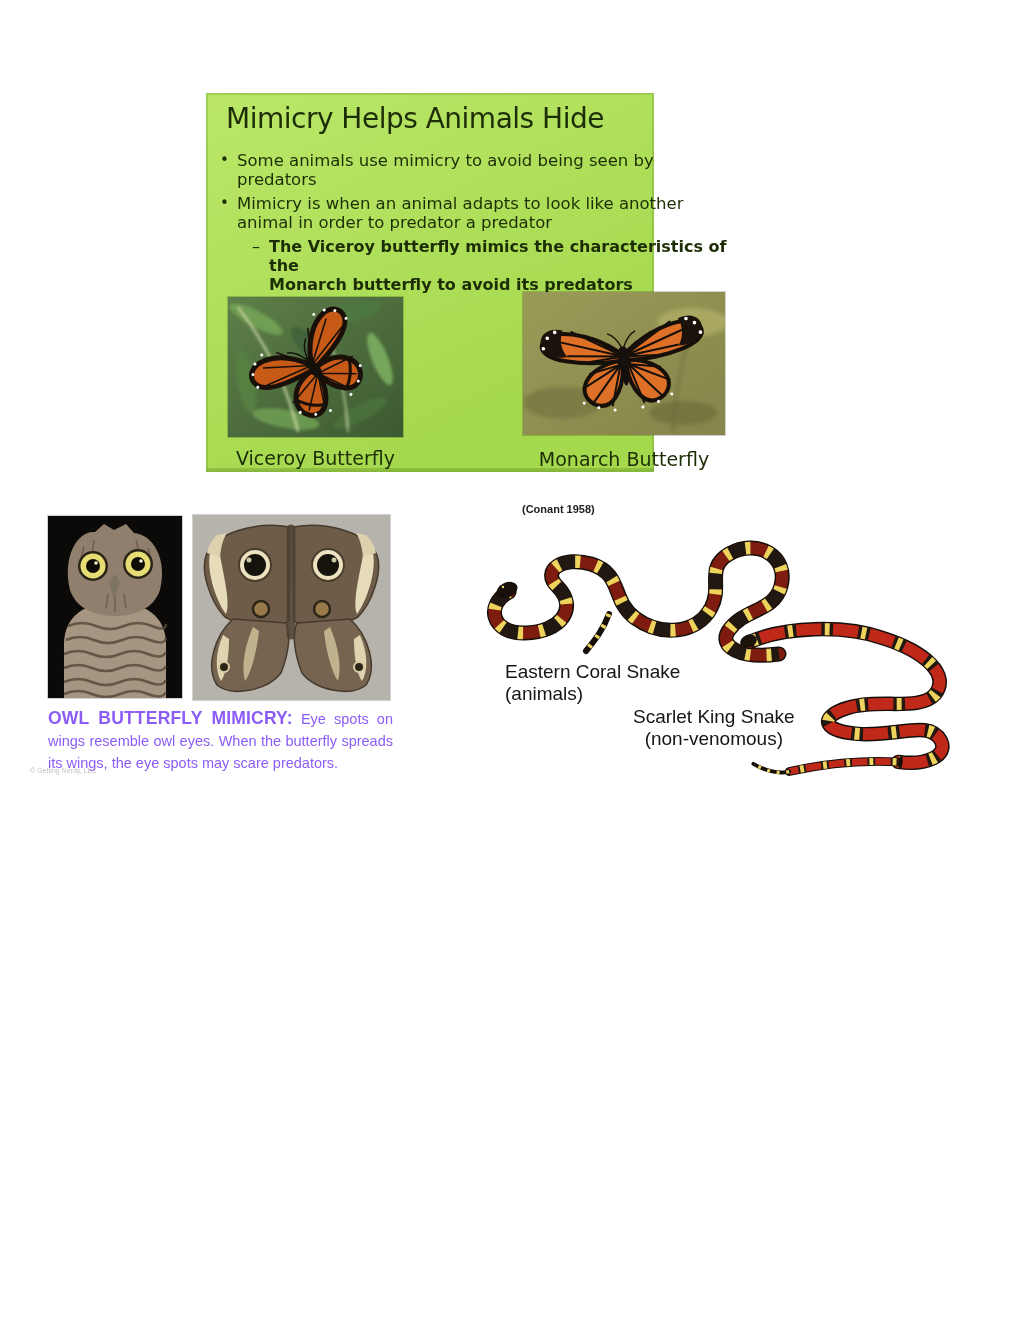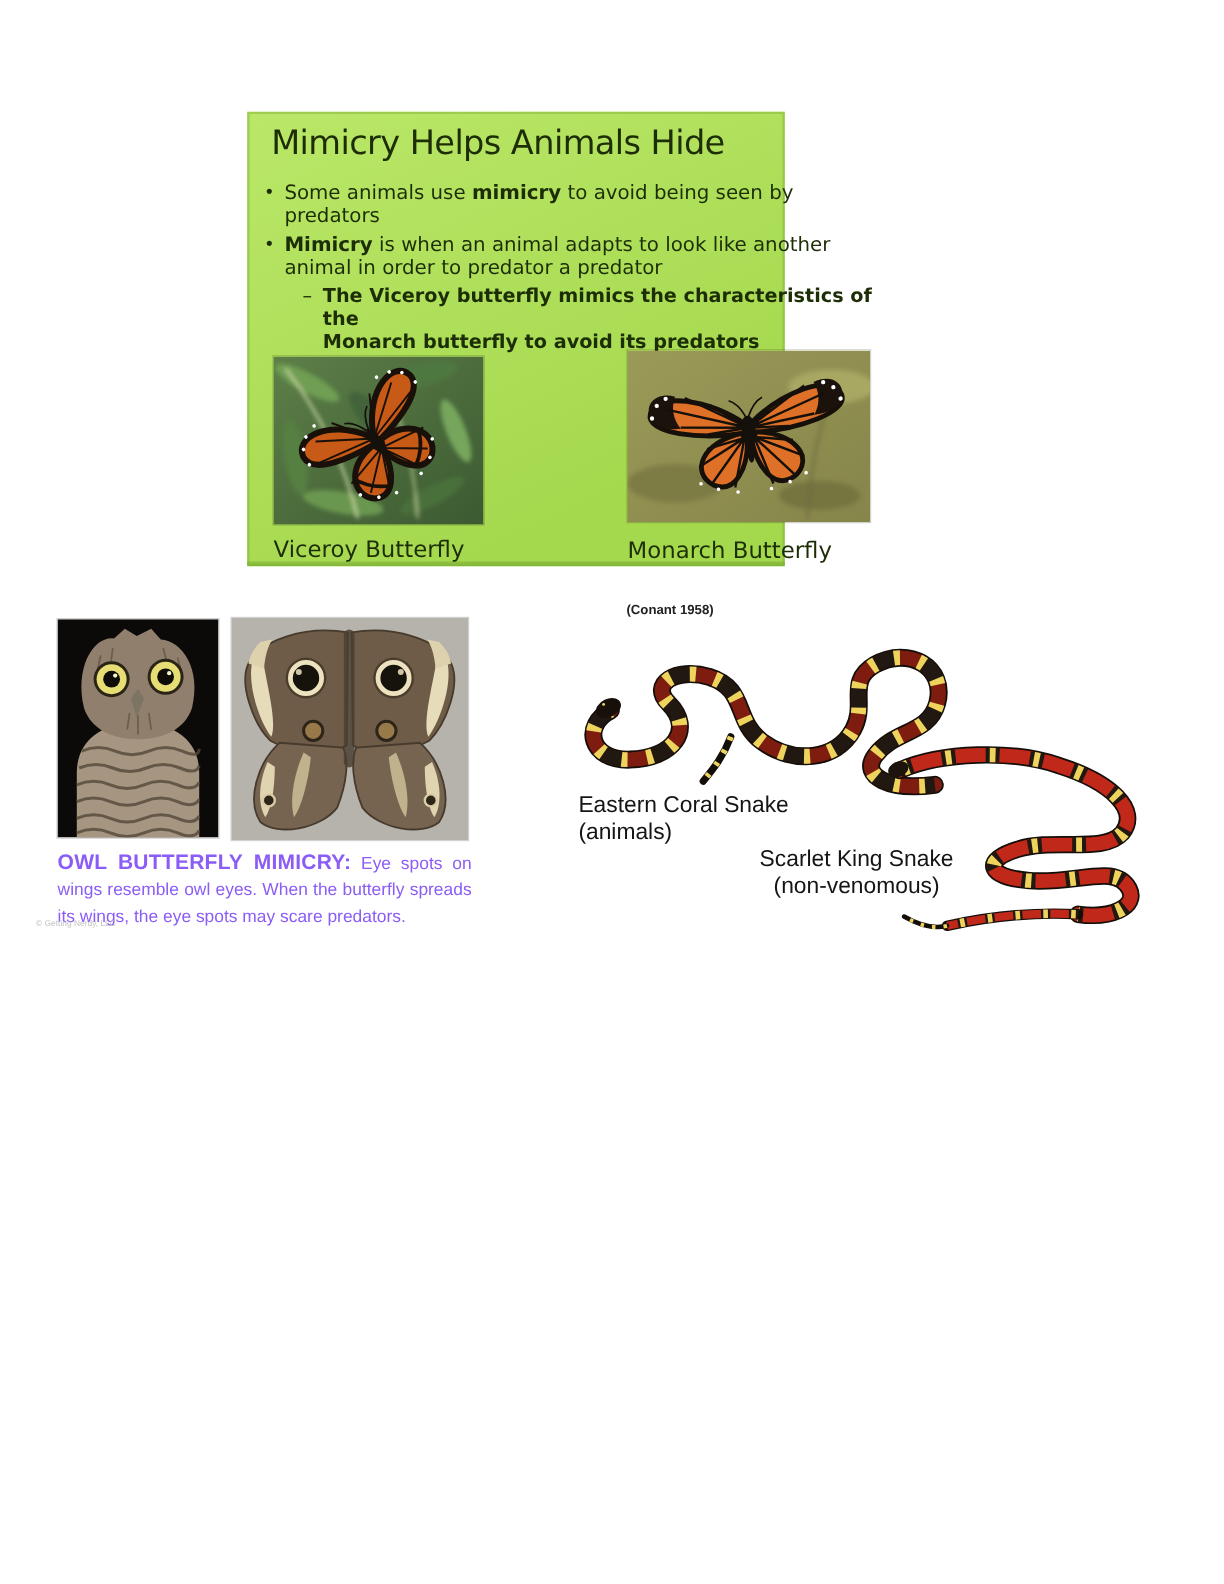--- a/index.html
+++ b/index.html
@@ -17,47 +17,47 @@
   .slide-title{position:absolute;left:20px;top:9px;font-size:28px;letter-spacing:-0.5px;
     color:var(--slide-text);white-space:nowrap;}
   .slide-bullets{position:absolute;left:14px;top:58px;width:524px;color:var(--slide-text);
     font-size:16.5px;line-height:19px;}
   .bullet{display:flex;margin-bottom:5px;}
   .bullet .marker{flex:none;width:17px;font-size:15px;}
   .bullet .btext{flex:1;white-space:pre-line;}
   .subbullet{display:flex;margin-left:32px;margin-top:1px;font-size:16px;}
   .subbullet .marker{flex:none;width:17px;}
   .subbullet .btext{flex:1;white-space:pre-line;font-weight:bold;}
-  .b{font-weight:700;}
+  .b{font-weight:400;}
   .photo{position:absolute;box-shadow:0 0 0 1px rgba(0,0,0,.18);}
   .photo svg{display:block;width:100%;height:100%;}
   .img-viceroy{left:22px;top:204px;width:175px;height:140px;}
   .img-monarch{left:317px;top:199px;width:202px;height:143px;}
-  .slide-caption{position:absolute;font-size:19px;color:var(--slide-text);}
+  .slide-caption{position:absolute;font-size:19px;color:var(--slide-text);text-align:center;}
   .cap-viceroy{left:22px;top:354px;width:175px;}
   .cap-monarch{left:317px;top:355px;width:202px;}
 
   
   .owl-photo{left:48px;top:516px;width:134px;height:182px;}
   .owlwing-photo{left:193px;top:515px;width:197px;height:185px;}
   .owl-text{position:absolute;left:48px;top:707px;width:345px;text-align:justify;
     font-family:"Liberation Sans",sans-serif;font-size:14.5px;line-height:22px;color:#8b5cf6;}
   .owl-text .hd{font-weight:700;font-size:17.5px;letter-spacing:.2px;}
   .watermark{position:absolute;left:30px;top:767px;font-size:7px;color:#c2c2c2;
     font-family:"Liberation Sans",sans-serif;}
 
   
   .citation{position:absolute;left:490px;top:503px;font-size:11px;font-weight:700;
     font-family:"Liberation Sans",sans-serif;color:#222;padding-left:32px;}
   .snake-svg{position:absolute;}
   .coral-svg{left:483px;top:516px;width:330px;height:158px;}
   .king-svg{left:736px;top:616px;width:232px;height:170px;}
   .snake-label{position:absolute;font-family:"Liberation Sans",sans-serif;color:#151515;
     font-size:19px;line-height:22px;}
-  .coral-label{left:482px;top:661px;}
+  .coral-label{left:505px;top:661px;}
   .king-label{left:633px;top:706px;text-align:center;}
 
   .snake-outline{fill:none;stroke:#140e09;stroke-linecap:round;}
   .coral-base{fill:none;stroke:var(--coral-red);}
   .king-base{fill:none;stroke:var(--king-red);}
   .band-black{fill:none;stroke:var(--band-black);}
   .band-yellow{fill:none;stroke:var(--band-yellow);}
 </style>
 </head>
 <body>

